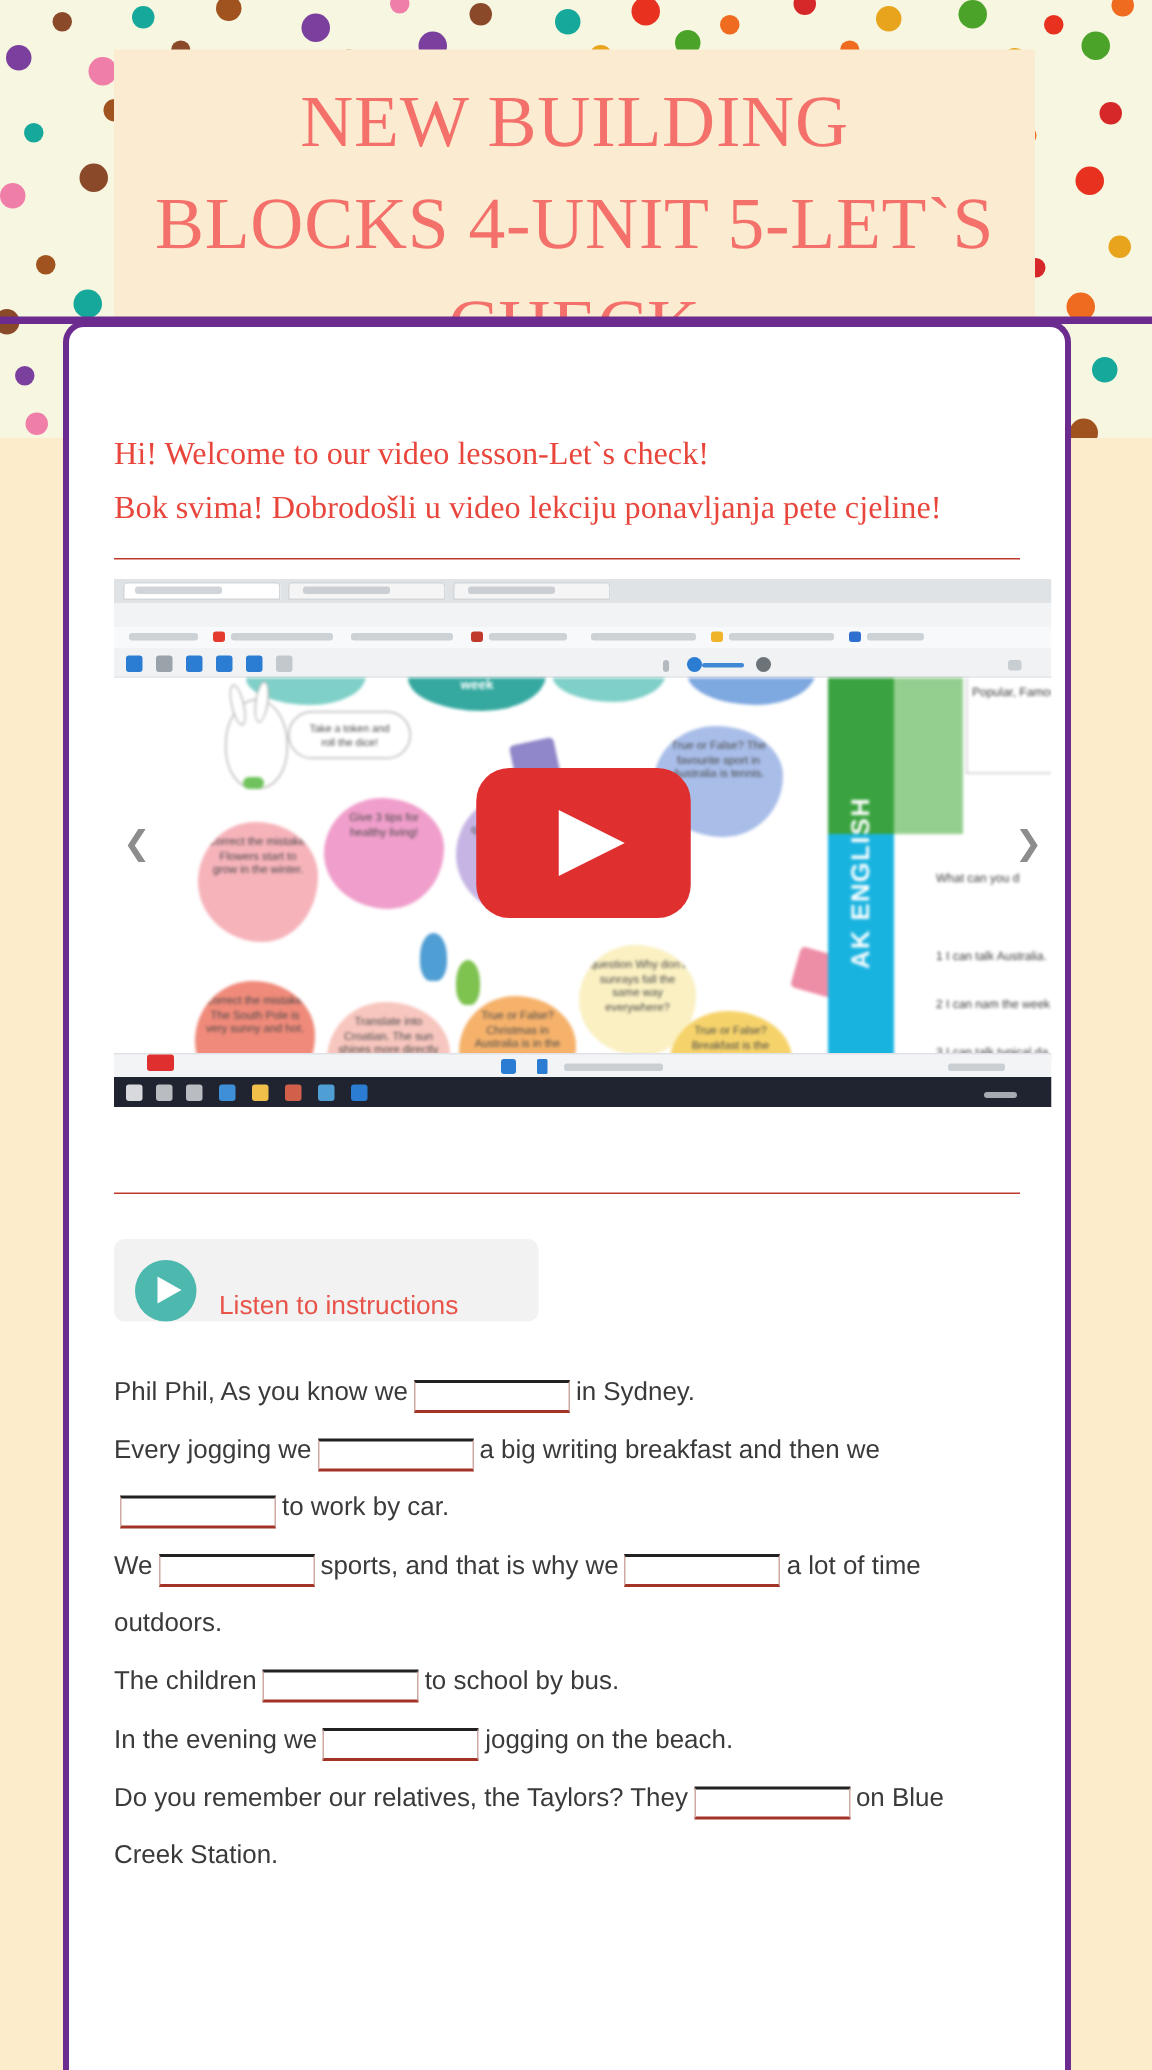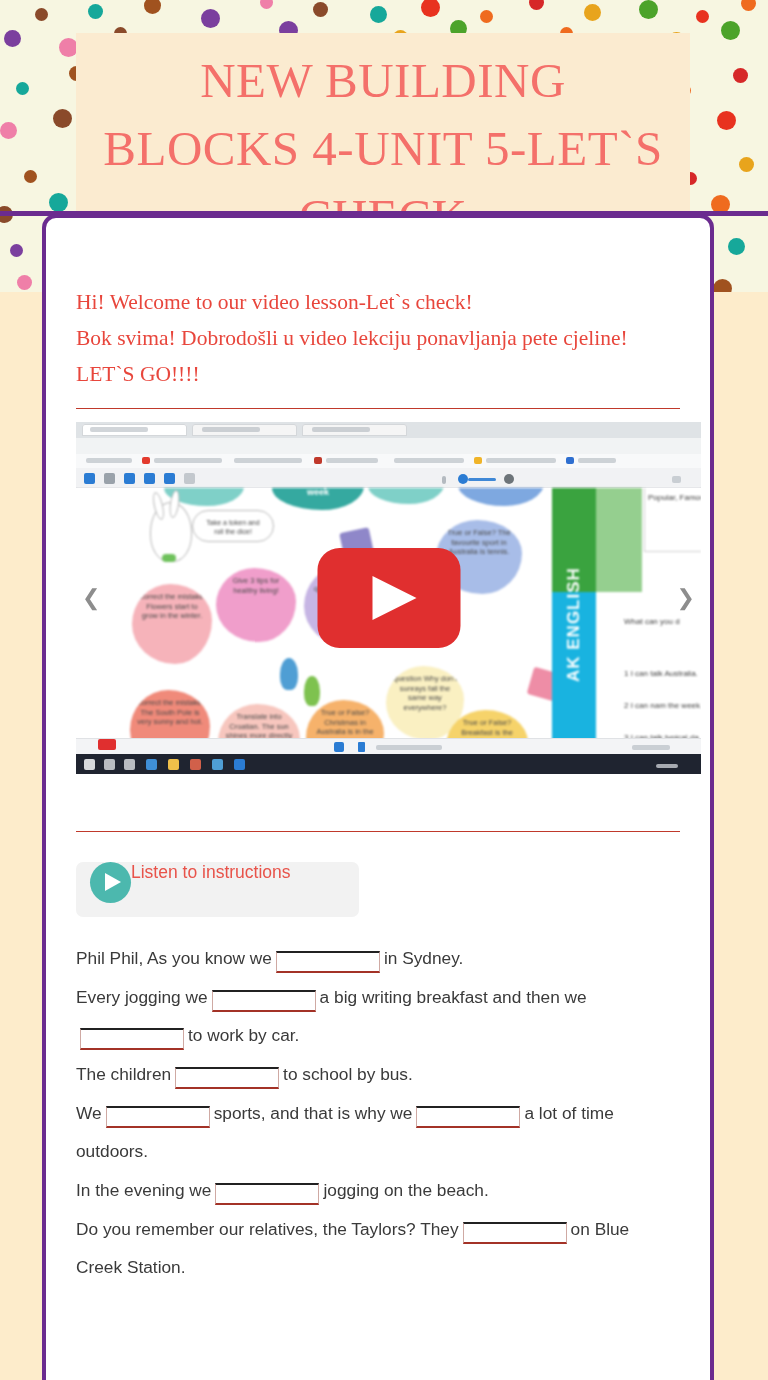--- a/index.html
+++ b/index.html
@@ -248,22 +248,22 @@
 
   
   #instr2 { margin-top: 57px; }
   #instr2 .line1 { font-size: 21.5px; line-height: 36px; }
   #instr2 .line2 { font-size: 21.5px; line-height: 26px; margin-top: 8px; }
 
   
   #listen-btn {
     margin-top: 30px;
     display: inline-flex;
-    align-items: flex-start;
-    gap: 0;
+    align-items: flex-end;
+    gap: 15px;
     width: 283px;
     height: 55px;
     padding: 0 14px;
     background: #f2f2f2;
     border-radius: 7px;
     cursor: pointer;
   }
   #listen-circle {
     position: relative;
     width: 41px; height: 41px;
@@ -437,21 +437,20 @@
   </div>
   <div id="purple-rule"></div>
 
   <div id="card">
     <div id="card-inner">
 
       
       <div class="serif-red">
         <p>Hi! Welcome to our video lesson-Let`s check!</p>
         <p>Bok svima! Dobrodošli u video lekciju ponavljanja pete cjeline!</p>
-        <p>LET`S GO!!!!</p>
       </div>
       <hr class="hr-red">
 
       
       <div id="video">
 
         <div class="vb-chrome" id="vb-tabstrip">
           <div class="vb-tab" style="left:6px;width:105px;background:#fff;"></div>
           <div class="vb-tab" style="left:116px;width:105px;"></div>
           <div class="vb-tab" style="left:226px;width:105px;"></div>
@@ -573,21 +572,21 @@
       
       <div id="listen-btn">
         <div id="listen-circle"></div>
         <div id="listen-label">Listen to instructions</div>
       </div>
 
       
       <div id="exercise">
           <div class="sentence"><span>Phil Phil, As you know we</span><input class="blank" type="text" placeholder="" style=""><span>in Sydney.</span></div>
           <div class="sentence"><span>Every jogging we</span><input class="blank" type="text" placeholder="" style=""><span>a big writing breakfast and then we</span><input class="blank" type="text" placeholder="" style=""><span>to work by car.</span></div>
+          <div class="sentence"><span>We</span><input class="blank" type="text" placeholder="" style=""><span>sports, and that is why we</span><input class="blank" type="text" placeholder="" style=""><span>a lot of time outdoors.</span></div>
           <div class="sentence"><span>The children</span><input class="blank" type="text" placeholder="" style=""><span>to school by bus.</span></div>
-          <div class="sentence"><span>We</span><input class="blank" type="text" placeholder="" style=""><span>sports, and that is why we</span><input class="blank" type="text" placeholder="" style=""><span>a lot of time outdoors.</span></div>
           <div class="sentence"><span>In the evening we</span><input class="blank" type="text" placeholder="" style=""><span>jogging on the beach.</span></div>
           <div class="sentence"><span>Do you remember our relatives, the Taylors? They</span><input class="blank" type="text" placeholder="" style=""><span>on Blue Creek Station.</span></div>
         </div>
 
     </div>
   </div>
 </div>
 
 </body></html>

